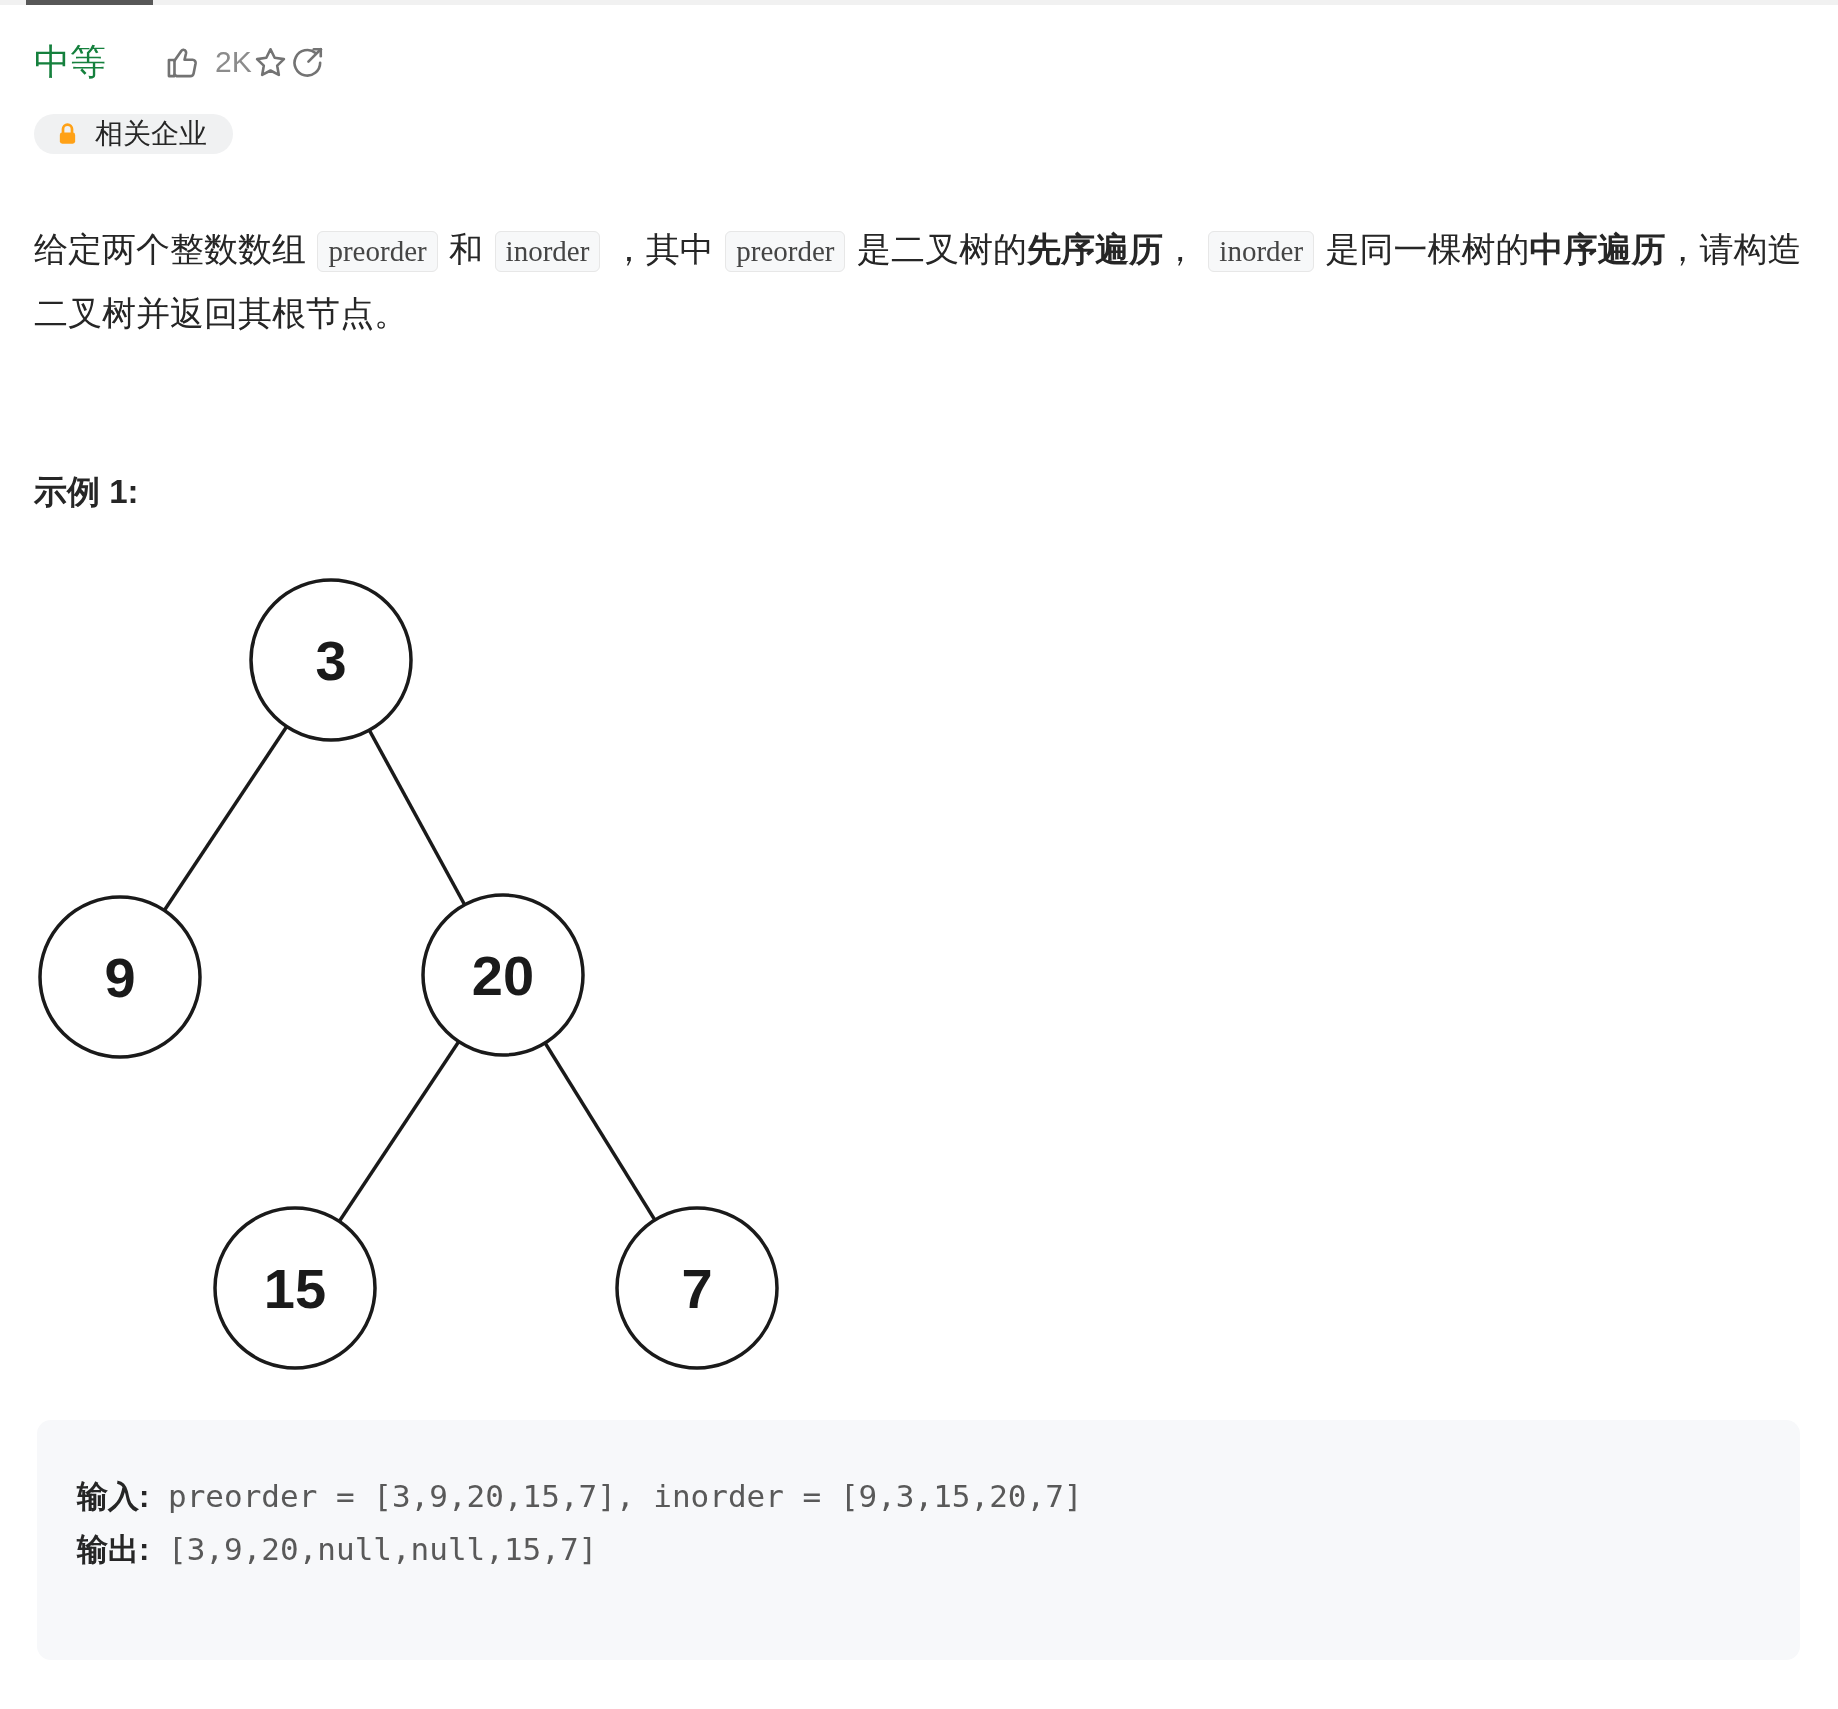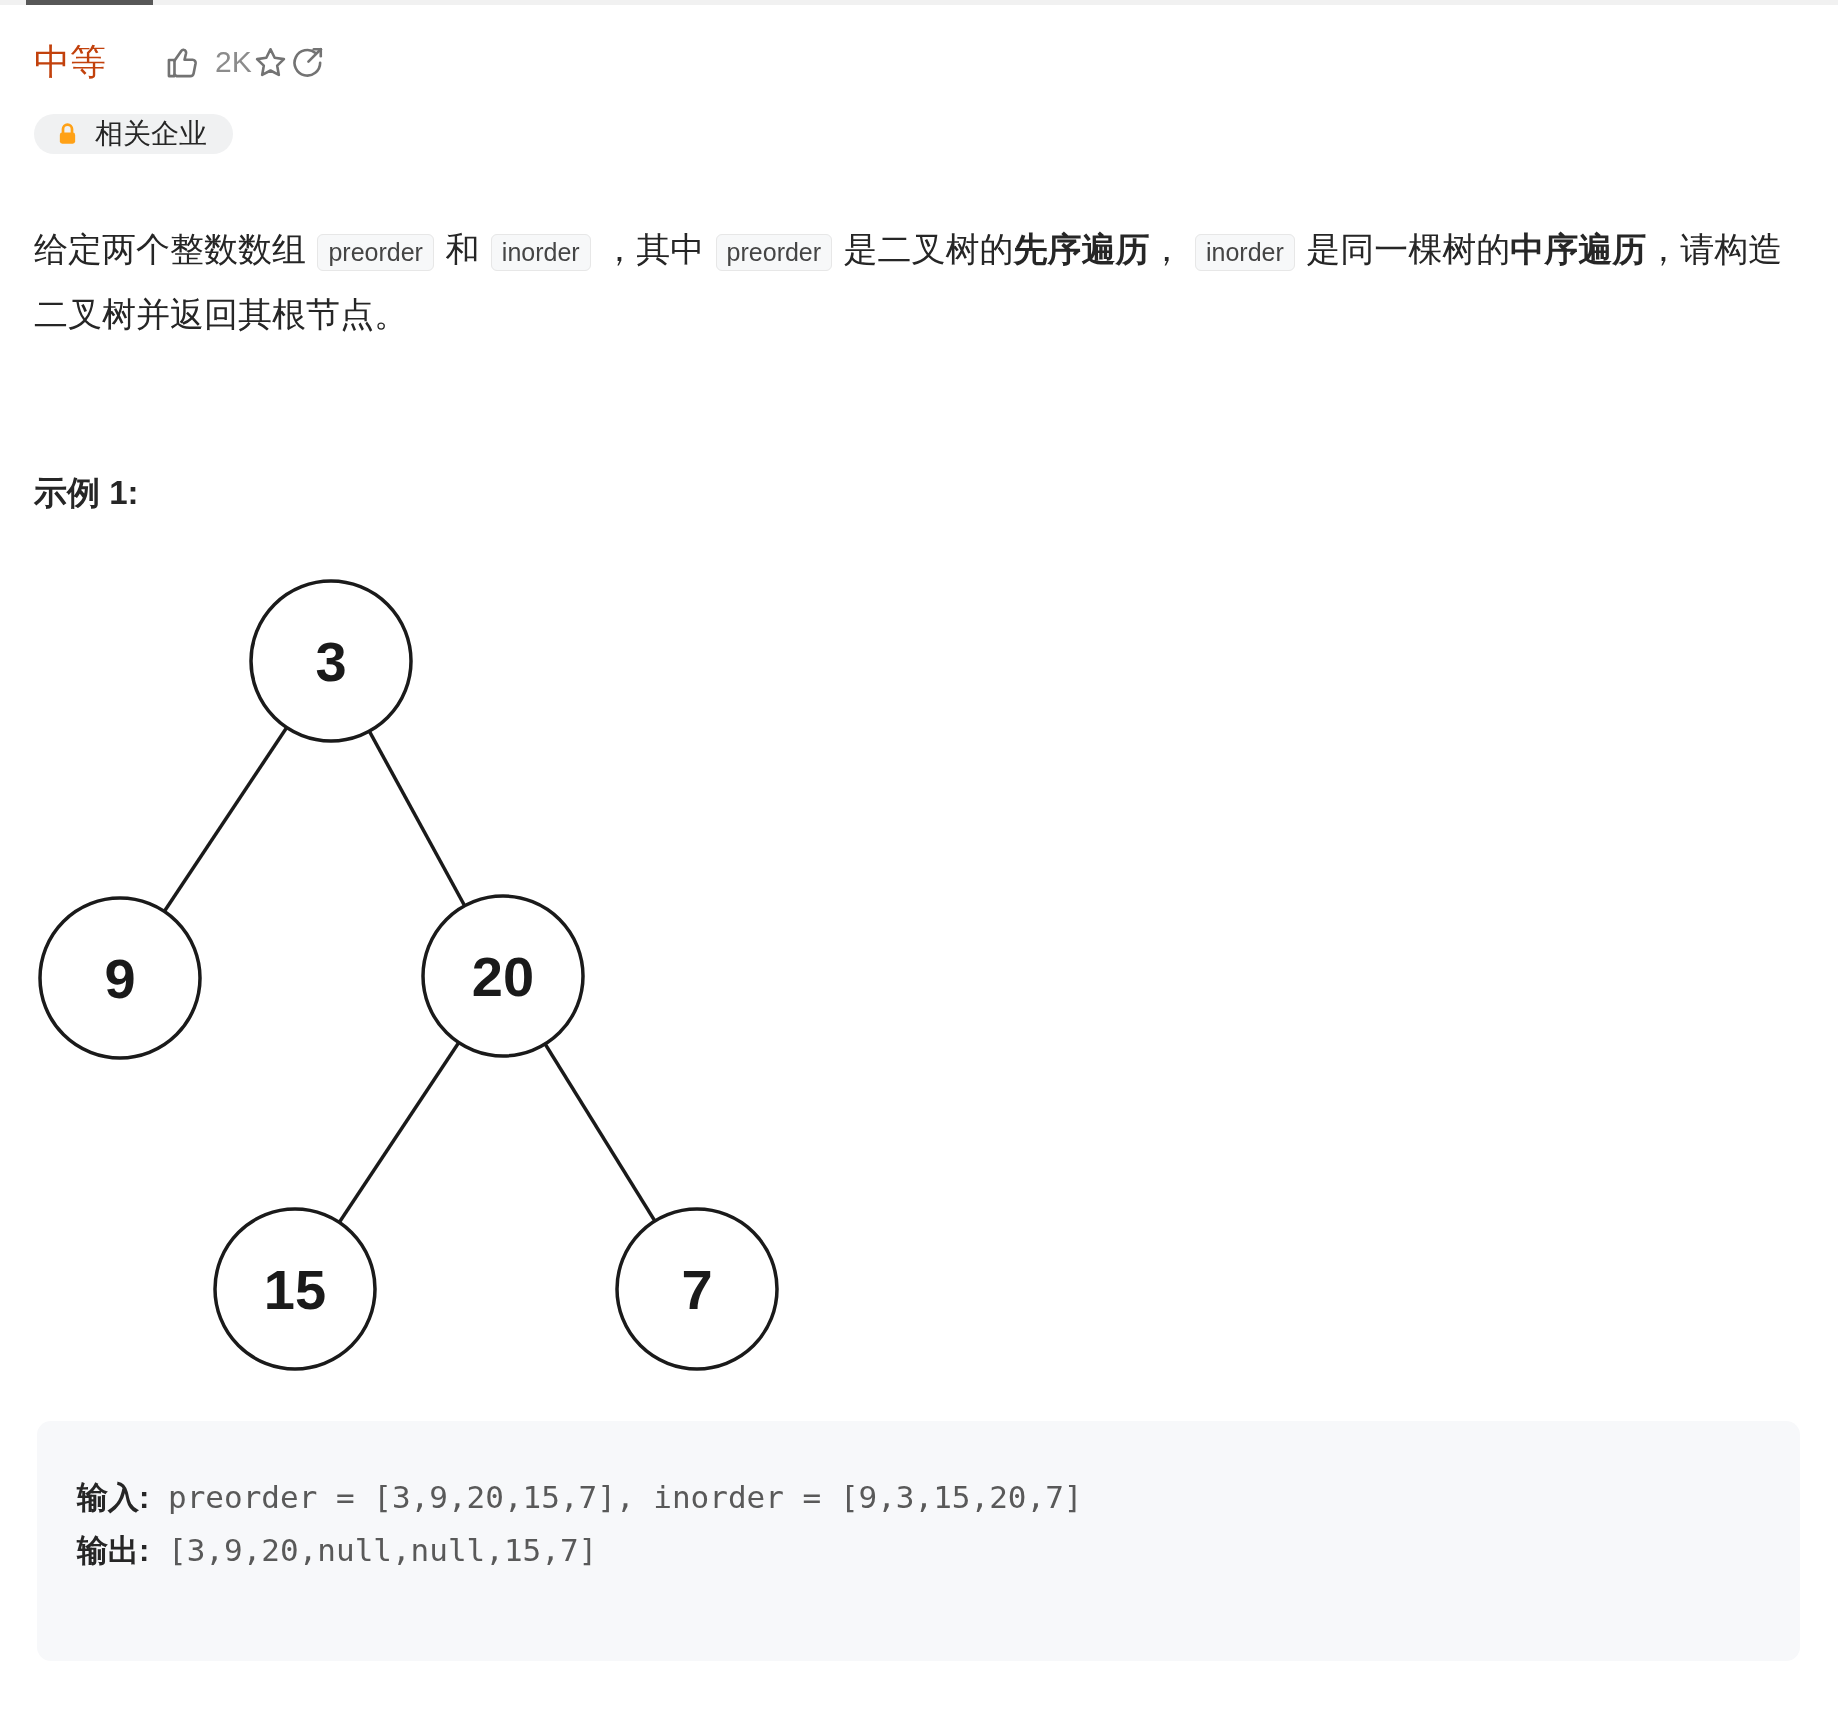--- a/index.html
+++ b/index.html
@@ -14,35 +14,35 @@
 
   .content{padding:0 34px;position:relative;}
 
   
   .header-row{display:flex;align-items:flex-start;justify-content:space-between;margin-top:48px;}
   h1.page-title{font-size:42px;line-height:54px;font-weight:600;margin:0;color:#262626;letter-spacing:0;}
   .more-btn{background:none;border:none;padding:0;margin:14px 24px 0 0;cursor:pointer;line-height:0;}
 
   
   .meta-row{display:flex;align-items:center;margin-top:38px;height:48px;}
-  .difficulty{color:#c2410c;font-size:36px;font-weight:400;margin-right:58px;}
+  .difficulty{color:#15803d;font-size:36px;font-weight:400;margin-right:58px;}
   .meta-btn{display:flex;align-items:center;background:none;border:none;padding:0;cursor:pointer;color:#737373;}
   .meta-btn .count{font-size:30px;color:#8c8c8c;margin-left:14px;font-weight:400;}
 
   
   .tag-row{margin-top:28px;}
   .pill{display:inline-flex;align-items:center;background:#f0f1f2;border:none;border-radius:26px;
     height:40px;padding:0 26px 0 20px;cursor:pointer;}
   .pill .label{font-size:28px;color:#262626;margin-left:14px;}
 
   
   .description{margin-top:64px;font-size:34px;line-height:62px;color:#262626;max-width:1780px;}
   .description code{
-    font-family:Liberation Sans, sans-serif;
-    font-size:25px;color:#454545;background:#f7f8f9;border:1px solid #e7e7e7;
+    font-family:Liberation Serif, serif;
+    font-size:29px;color:#454545;background:#f7f8f9;border:1px solid #e7e7e7;
     border-radius:6px;padding:3px 10px 4px 10px;margin:0 2px;white-space:nowrap;
   }
   .description strong{font-weight:700;}
 
   
   .example-heading{margin:126px 0 0 0;font-size:33px;font-weight:700;color:#262626;}
 
   
   figure.tree{margin:0;position:relative;height:849px;margin-top:12px;}
   figure.tree svg{display:block;}

